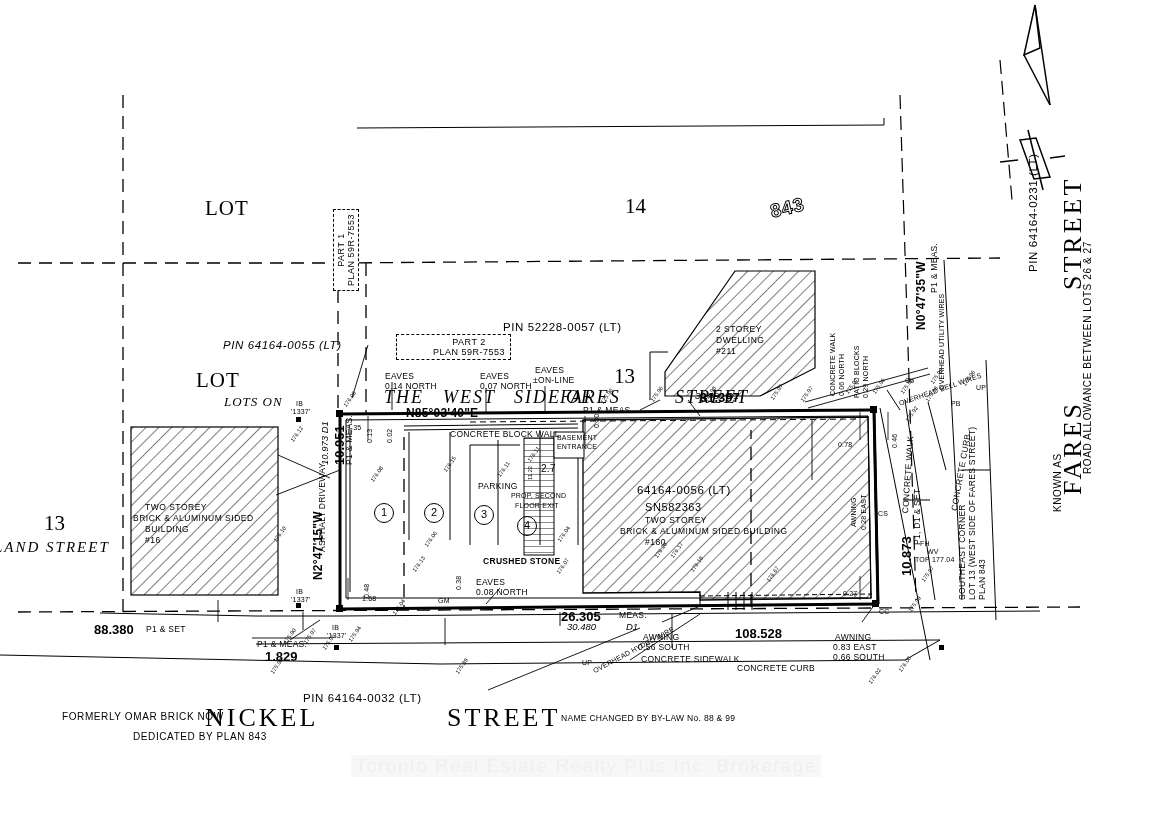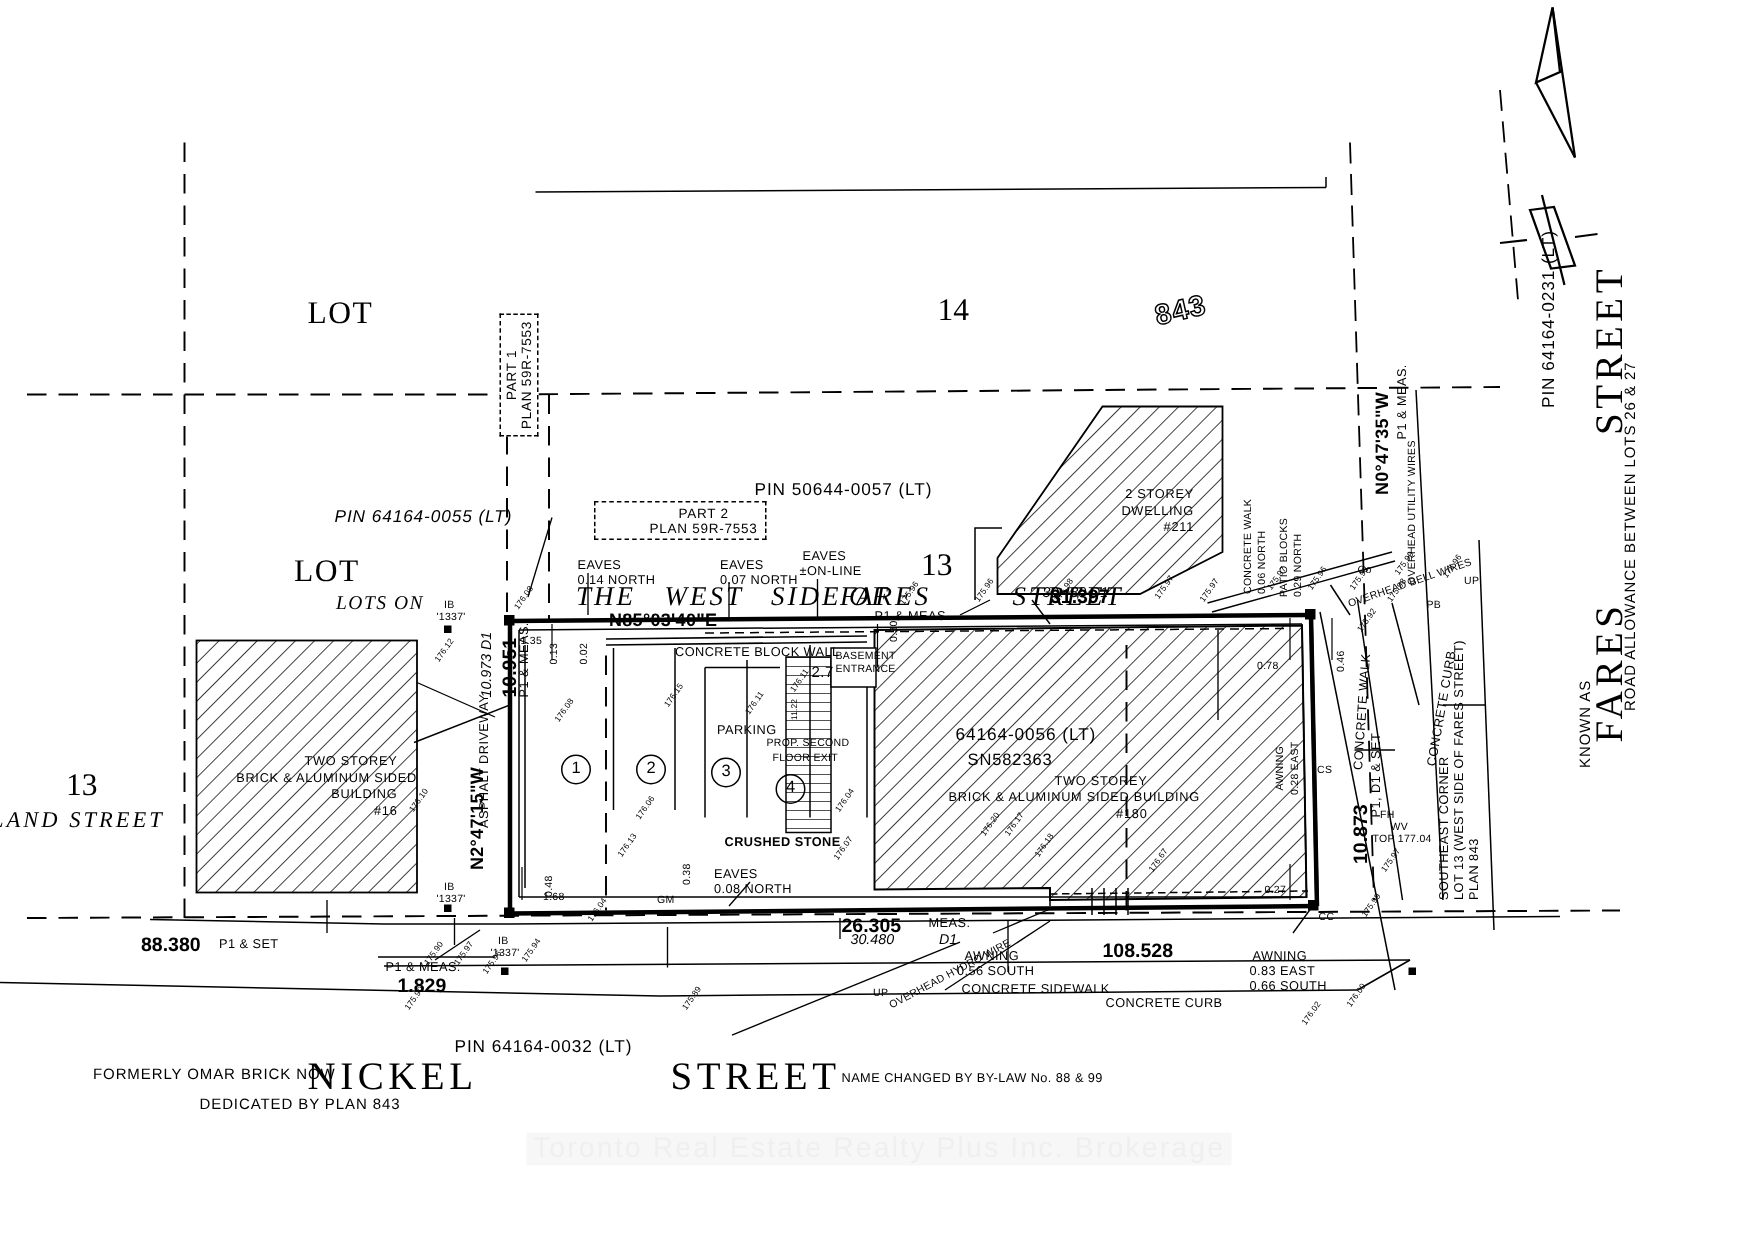--- a/index.html
+++ b/index.html
@@ -14,21 +14,21 @@
   .t-lot{font-family:"Liberation Serif",serif;font-size:21px;letter-spacing:1px;}
   .t-num{font-family:"Liberation Serif",serif;font-size:21px;}
   .t-pin{font-family:"Liberation Sans",sans-serif;font-size:11.5px;letter-spacing:.6px;}
   .t-street{font-family:"Liberation Serif",serif;font-style:italic;font-size:18px;letter-spacing:2px;}
   .t-bearing{font-family:"Liberation Sans",sans-serif;font-weight:bold;font-size:12px;letter-spacing:.2px;}
   .t-dim{font-family:"Liberation Sans",sans-serif;font-weight:bold;font-size:13px;}
   .t-dim-s{font-family:"Liberation Sans",sans-serif;font-style:italic;font-size:9.5px;}
   .t-small{font-family:"Liberation Sans",sans-serif;font-size:8.5px;letter-spacing:.3px;}
   .t-xs{font-family:"Liberation Sans",sans-serif;font-size:7px;letter-spacing:.2px;}
   .t-xxs{font-family:"Liberation Sans",sans-serif;font-size:5.6px;letter-spacing:.1px;}
-  .t-bldg{font-family:"Liberation Sans",sans-serif;font-size:8.5px;letter-spacing:.5px;text-align:right;}
+  .t-bldg{font-family:"Liberation Sans",sans-serif;font-size:8.5px;letter-spacing:.5px;text-align:left;}
   .t-part{font-family:"Liberation Sans",sans-serif;font-size:9px;letter-spacing:.5px;text-align:center;}
   .t-big-street{font-family:"Liberation Serif",serif;font-size:26px;letter-spacing:3px;}
   .t-mid{font-family:"Liberation Sans",sans-serif;font-size:10px;letter-spacing:.6px;}
 
   .watermark{position:absolute;left:351px;top:755px;width:470px;
      font-family:"Liberation Sans",sans-serif;font-size:19px;letter-spacing:1.4px;
      color:#efefef;background:#f7f7f7;text-align:center;user-select:none;}
 
   .circ{position:absolute;width:18px;height:18px;border:1.2px solid #000;border-radius:50%;
         font-family:"Liberation Sans",sans-serif;font-size:11px;text-align:center;line-height:17px;color:#000;}
@@ -228,21 +228,21 @@
 <div class="lbl t-num" style="left:625px;top:196px;">14</div>
 <div class="lbl t-lot" style="left:196px;top:370px;">LOT</div>
 <div class="lbl t-street" style="left:224px;top:395px;font-size:13px;letter-spacing:1px;">LOTS ON</div>
 <div class="lbl t-num" style="left:44px;top:513px;">13</div>
 <div class="lbl t-street" style="left:-6px;top:540px;font-size:15px;">LAND STREET</div>
 <div class="lbl t-num" style="left:614px;top:366px;">13</div>
 
 <div class="lbl" style="left:770px;top:198px;transform:rotate(-13deg);font-family:'Liberation Sans',sans-serif;font-size:19px;font-weight:bold;color:#fff;-webkit-text-stroke:1px #000;letter-spacing:1px;">843</div>
 
 <div class="lbl t-pin" style="left:223px;top:340px;font-style:italic;">PIN 64164-0055 (LT)</div>
-<div class="lbl t-pin" style="left:503px;top:322px;">PIN 50644-0057 (LT)</div>
+<div class="lbl t-pin" style="left:503px;top:322px;">PIN 52228-0057 (LT)</div>
 <div class="lbl t-pin" style="left:303px;top:693px;text-align:right;">PIN 64164-0032 (LT)</div>
 <div class="lbl t-pin" style="left:1028px;top:272px;transform:rotate(-90deg);transform-origin:0 0;">PIN 64164-0231 (LT)</div>
 <div class="lbl t-pin" style="left:637px;top:485px;">64164-0056 (LT)</div>
 <div class="lbl t-pin" style="left:645px;top:502px;font-size:11px;">SN582363</div>
 
 <div class="boxlbl" style="left:333px;top:291px;transform:rotate(-90deg);transform-origin:0 0;padding:2px 4px;">
   <div class="t-part">PART 1</div>
   <div class="t-part">PLAN 59R-7553</div>
 </div>
 <div class="boxlbl" style="left:396px;top:334px;padding-left:36px;">
@@ -295,21 +295,21 @@
 
 <div class="lbl t-dim" style="left:735px;top:627px;">108.528</div>
 
 <div class="lbl t-dim" style="left:333px;top:465px;transform:rotate(-90deg);transform-origin:0 0;">10.951</div>
 <div class="lbl t-dim-s" style="left:320px;top:465px;transform:rotate(-90deg);transform-origin:0 0;">10.973   D1</div>
 <div class="lbl t-small" style="left:345px;top:465px;transform:rotate(-90deg);transform-origin:0 0;">P1 &amp; MEAS.</div>
 
 <div class="lbl t-dim" style="left:900px;top:576px;transform:rotate(-90deg);transform-origin:0 0;">10.873</div>
 <div class="lbl t-small" style="left:913px;top:545px;transform:rotate(-90deg);transform-origin:0 0;">P1, D1 &amp; SET</div>
 
-<div class="lbl t-small" style="left:541px;top:444px;font-size:10px;">2.7</div>
+<div class="lbl t-small" style="left:541px;top:464px;font-size:10px;">2.7</div>
 
 <div class="lbl t-xs" style="left:593px;top:428px;transform:rotate(-90deg);transform-origin:0 0;">0.30</div>
 <div class="lbl t-xs" style="left:838px;top:441px;">0.78</div>
 <div class="lbl t-xs" style="left:891px;top:448px;transform:rotate(-90deg);transform-origin:0 0;">0.46</div>
 <div class="lbl t-xs" style="left:366px;top:443px;transform:rotate(-90deg);transform-origin:0 0;">0.13</div>
 <div class="lbl t-xs" style="left:386px;top:443px;transform:rotate(-90deg);transform-origin:0 0;">0.02</div>
 <div class="lbl t-xs" style="left:347px;top:424px;">1.35</div>
 <div class="lbl t-xs" style="left:362px;top:595px;">1.68</div>
 <div class="lbl t-xs" style="left:455px;top:590px;transform:rotate(-90deg);transform-origin:0 0;">0.38</div>
 <div class="lbl t-xs" style="left:843px;top:590px;">0.27</div>

